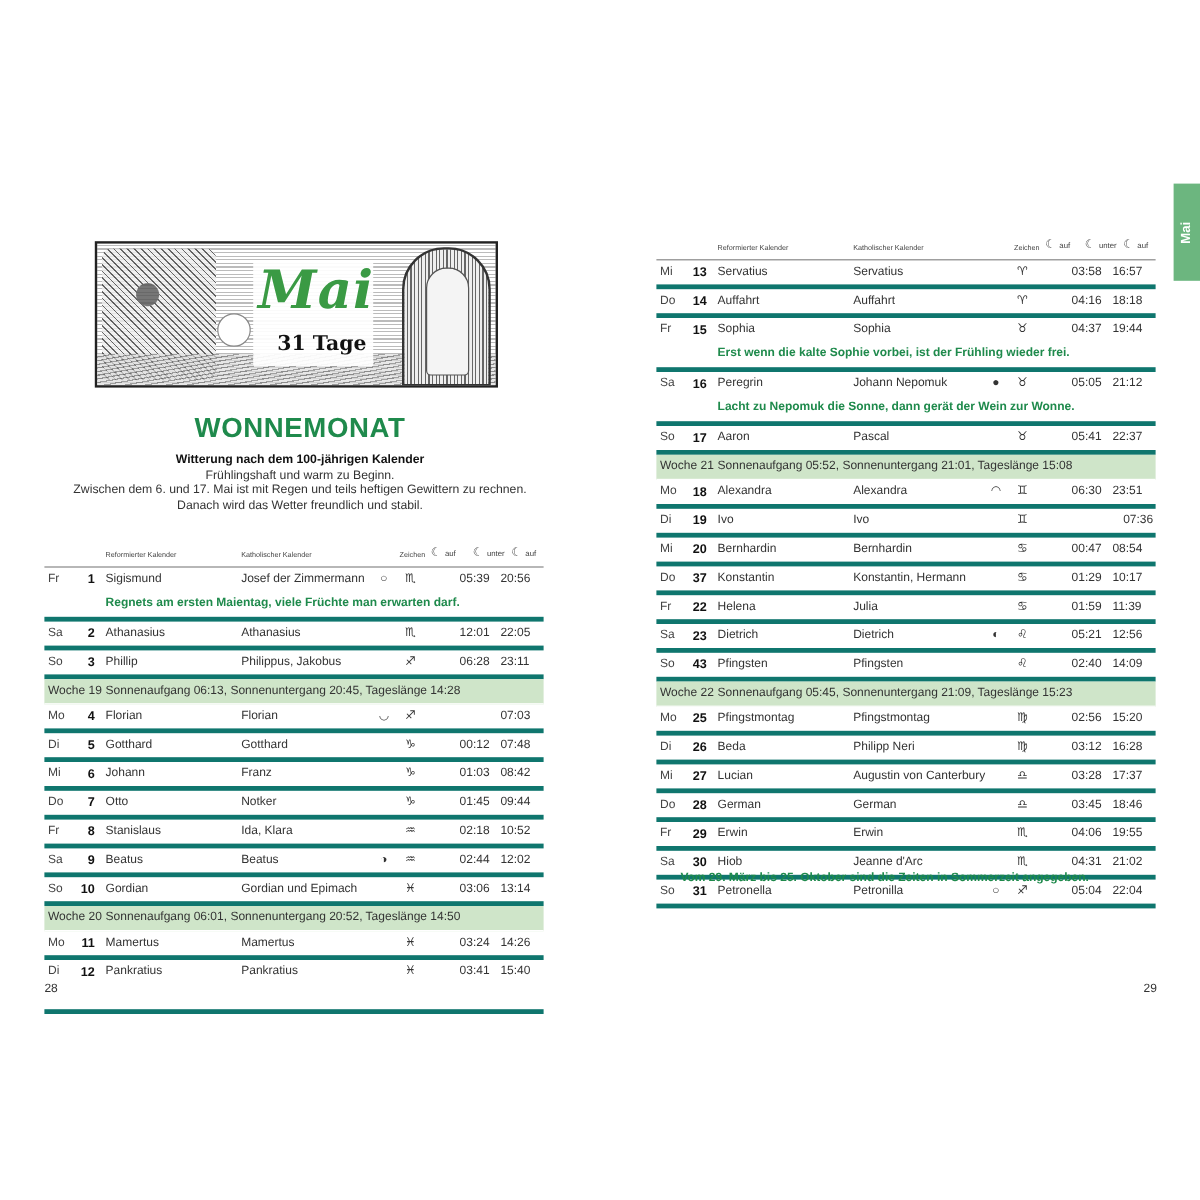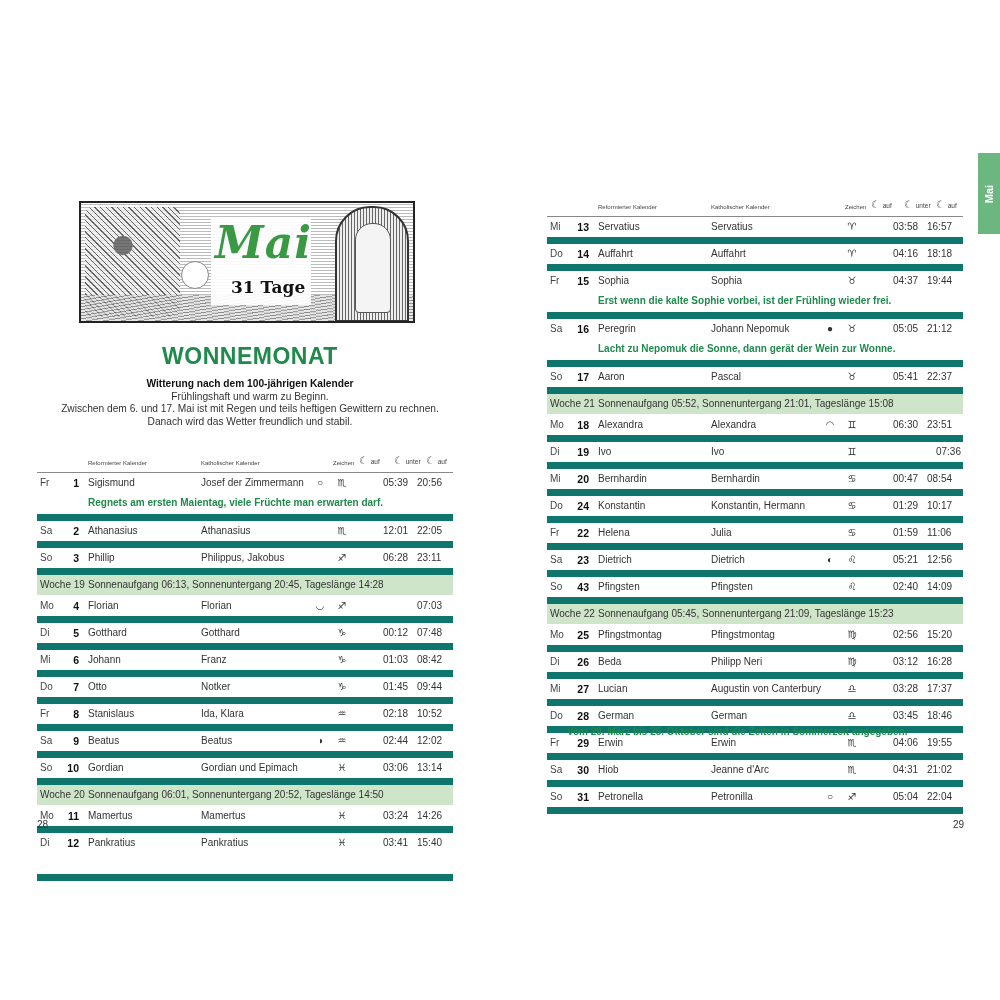--- a/index.html
+++ b/index.html
@@ -40,21 +40,21 @@
   .weather .wtitle { font-weight:bold; color:#111; }
 
   .tbl { position:absolute; }
   .left .tbl { left:37px; width:416px; }
   .right .tbl { left:47px; width:416px; }
   .hdr { position:relative; height:20px; border-bottom:1px solid #888; font-size:6px; color:#444; }
   .hdr span { position:absolute; bottom:6px; white-space:nowrap; }
   .hdr .moon-h { font-size:10px; }
   .hdr .moon-h small { font-size:6.5px; }
 
-  .row { position:relative; height:20px; border-bottom:7px solid #0f766e; font-size:10px; line-height:20px; }
+  .row { position:relative; height:20px; border-bottom:4px solid #0f766e; font-size:10px; line-height:20px; }
   .row .c { position:absolute; top:0; white-space:nowrap; }
   .row .wd { left:3px; color:#444; }
   .row .dn { left:28px; width:14px; text-align:right; font-weight:bold; color:#111; font-size:10.5px; }
   .row .rf { left:51px; }
   .row .kt { left:164px; }
   .row .ph { left:276px; width:14px; text-align:center; }
   .row .zd { left:298px; width:14px; text-align:center; font-family:"DejaVu Sans", sans-serif; font-size:10px; }
   .row .t1 { left:346px; }
   .row .t2 { left:380px; }
   .row .t3 { left:386px; width:28px; text-align:right; }
@@ -349,38 +349,38 @@
           <span class="c rf">Bernhardin</span>
           <span class="c kt">Bernhardin</span>
           <span class="c ph"></span>
           <span class="c zd">♋</span>
           <span class="c t1">00:47</span>
           <span class="c t2">08:54</span>
           <span class="c t3"></span>
         </div>
         <div class="row">
           <span class="c wd">Do</span>
-          <span class="c dn">24</span>
+          <span class="c dn">37</span>
           <span class="c rf">Konstantin</span>
           <span class="c kt">Konstantin, Hermann</span>
           <span class="c ph"></span>
           <span class="c zd">♋</span>
           <span class="c t1">01:29</span>
           <span class="c t2">10:17</span>
           <span class="c t3"></span>
         </div>
         <div class="row">
           <span class="c wd">Fr</span>
           <span class="c dn">22</span>
           <span class="c rf">Helena</span>
           <span class="c kt">Julia</span>
           <span class="c ph"></span>
           <span class="c zd">♋</span>
           <span class="c t1">01:59</span>
-          <span class="c t2">11:06</span>
+          <span class="c t2">11:39</span>
           <span class="c t3"></span>
         </div>
         <div class="row">
           <span class="c wd">Sa</span>
           <span class="c dn">23</span>
           <span class="c rf">Dietrich</span>
           <span class="c kt">Dietrich</span>
           <span class="c ph">◐</span>
           <span class="c zd">♌</span>
           <span class="c t1">05:21</span>

